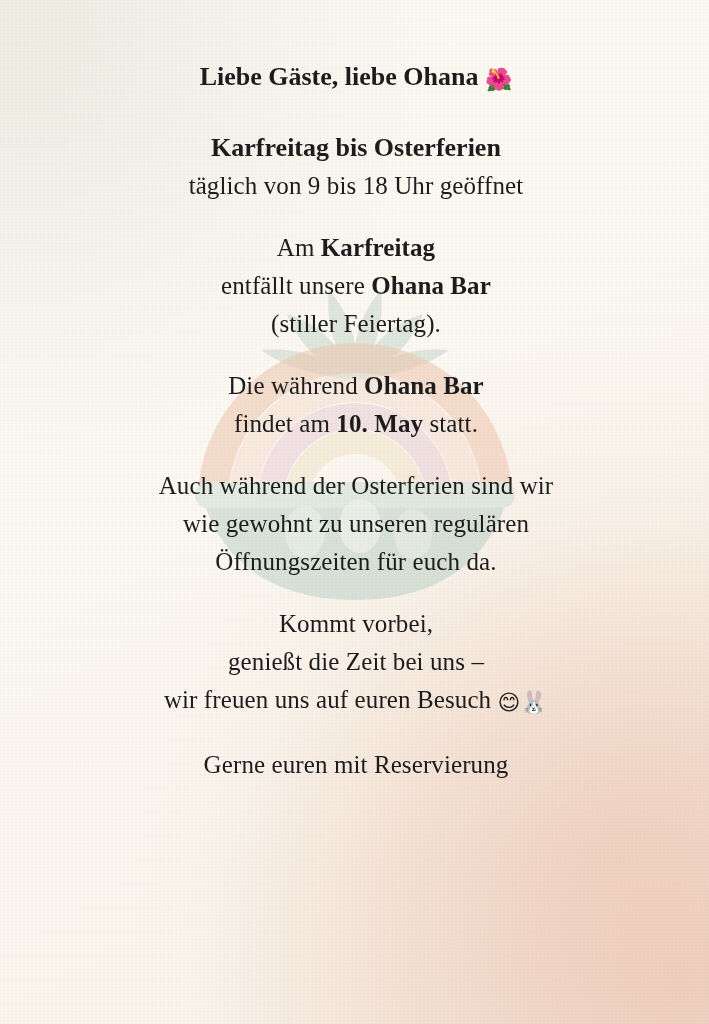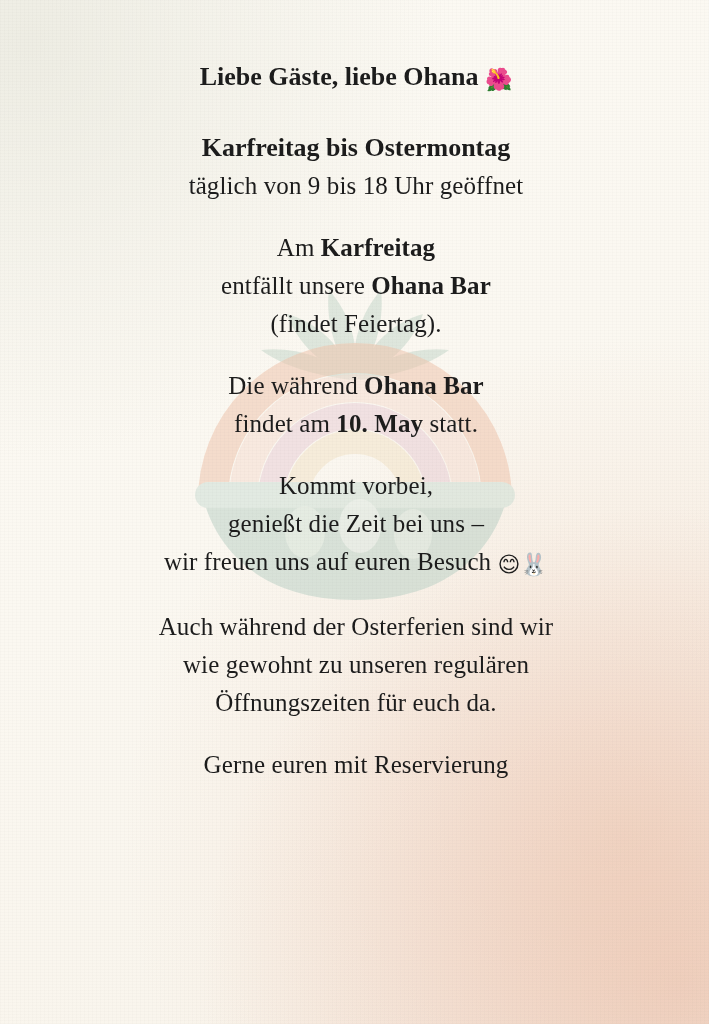--- a/index.html
+++ b/index.html
@@ -132,56 +132,56 @@
 
     <div class="block gap-lg">
       <div class="headline">
         <span>Liebe Gäste, liebe Ohana</span>
         <span class="emoji">🌺</span>
       </div>
     </div>
 
 
     <div class="block gap-md">
-      <div class="headline">Karfreitag bis Ostermontag</div>
+      <div class="headline">Karfreitag bis Osterferien</div>
       <div class="line">täglich von 9 bis 18 Uhr geöffnet</div>
     </div>
 
     <div class="block gap-md">
       <div class="line">
         <span>Am </span><span class="bold">Karfreitag</span>
       </div>
       <div class="line">
         <span>entfällt unsere </span><span class="bold">Ohana Bar</span>
       </div>
-      <div class="line">(findet Feiertag).</div>
+      <div class="line">(stiller Feiertag).</div>
     </div>
 
     <div class="block gap-md">
       <div class="line">
         <span>Die während </span><span class="bold">Ohana Bar</span>
       </div>
       <div class="line">
         <span>findet am </span><span class="bold">10. May</span><span> statt.</span>
       </div>
     </div>
 
     <div class="block gap-md">
+      <div class="line">Auch während der Osterferien sind wir</div>
+      <div class="line">wie gewohnt zu unseren regulären</div>
+      <div class="line">Öffnungszeiten für euch da.</div>
+    </div>
+
+    <div class="block gap-md">
       <div class="line">Kommt vorbei,</div>
       <div class="line">genießt die Zeit bei uns –</div>
       <div class="line">
         <span>wir freuen uns auf euren Besuch</span>
         <span class="emoji">😊</span><span class="emoji">🐰</span>
       </div>
-    </div>
-
-    <div class="block gap-md">
-      <div class="line">Auch während der Osterferien sind wir</div>
-      <div class="line">wie gewohnt zu unseren regulären</div>
-      <div class="line">Öffnungszeiten für euch da.</div>
     </div>
 
     <div class="block">
       <div class="line">Gerne euren mit Reservierung</div>
     </div>
 
   </div>
 </div>
 
 </body></html>

